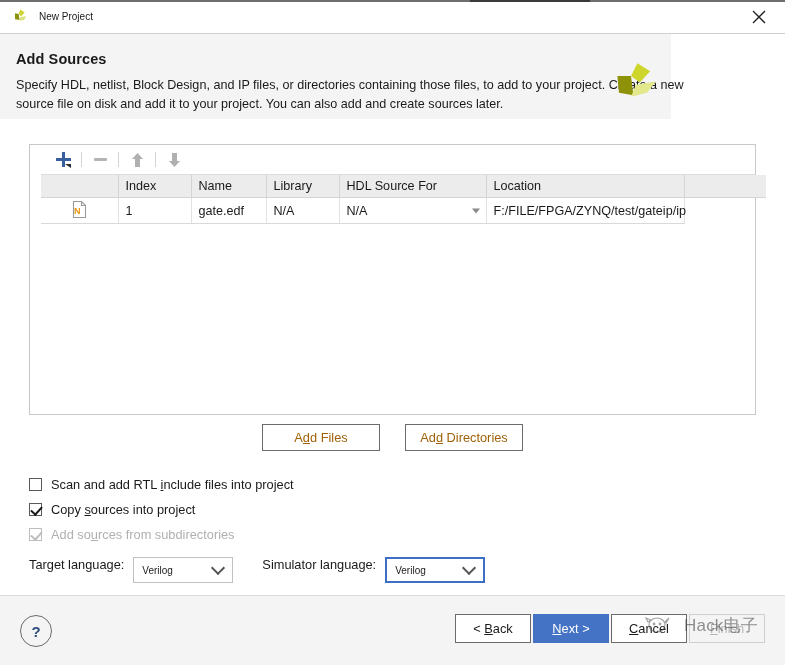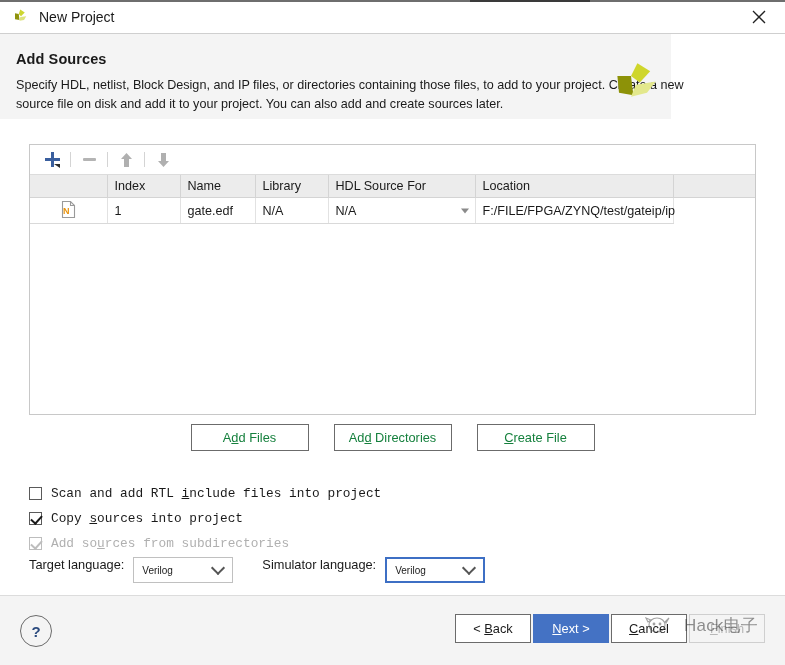--- a/index.html
+++ b/index.html
@@ -42,21 +42,21 @@
     width: 120px; height: 2px;
     background: #3a3a3a;
   }
   .app-icon {
     margin-left: 12px;
     width: 18px; height: 18px;
     flex: 0 0 auto;
   }
   .title-text {
     margin-left: 9px;
-    font-size: 14px;
+    font-size: 10px;
     color: #1a1a1a;
     text-align: right;
   }
   .close-btn {
     position: absolute;
     right: 6px; top: 2px;
     width: 40px; height: 30px;
     display: flex;
     align-items: center;
     justify-content: center;
@@ -105,20 +105,21 @@
 
   
   .table-panel {
     position: absolute;
     left: 29px; top: 25px;
     width: 727px;
     height: 271px;
     border: 1px solid #c8c8c8;
     background: #ffffff;
     box-sizing: border-box;
+    padding-left: 11px;
   }
   .tool-row {
     height: 30px;
     border-bottom: 1px solid #dcdcdc;
     display: flex;
     align-items: center;
     padding-left: 9px;
     background: #ffffff;
     box-sizing: border-box;
   }
@@ -191,35 +192,35 @@
     position: absolute;
     left: 0; top: 305px;
     width: 785px;
     display: flex;
     justify-content: center;
     gap: 25px;
   }
   .btn {
     font-family: "Liberation Sans", sans-serif;
     font-size: 12.8px;
-    color: #15803d;
+    color: #a16207;
     background: #ffffff;
     border: 1px solid #6b6b6b;
     height: 27px;
     min-width: 118px;
     padding: 4px 12px;
     cursor: pointer;
     box-sizing: border-box;
   }
   u { text-decoration: underline; }
 
   
   .chk-list {
     position: absolute;
-    left: 29px; top: 362px; font-family: Liberation Mono, monospace;
+    left: 29px; top: 353px;
   }
   .chk-row {
     display: flex;
     align-items: center;
     height: 25px;
     cursor: pointer;
   }
   .chk-row.disabled { cursor: default; }
   .chk-box {
     width: 13px; height: 13px;
@@ -438,21 +439,20 @@
           <td>F:/FILE/FPGA/ZYNQ/test/gateip/ip</td>
           <td class="blank-cell"></td>
         </tr>
       </tbody>
     </table>
   </div>
 
   <div class="action-row">
     <button class="btn"><span>A</span><u>d</u><span>d Files</span></button>
     <button class="btn"><span>Ad</span><u>d</u><span> Directories</span></button>
-    <button class="btn"><span></span><u>C</u><span>reate File</span></button>
   </div>
 
   <div class="chk-list">
     <div class="chk-row">
       <span class="chk-box"></span>
       <span class="chk-label"><span>Scan and add RTL </span><u>i</u><span>nclude files into project</span></span>
     </div>
     <div class="chk-row">
       <span class="chk-box">
           <span class="chk-mark"></span>

